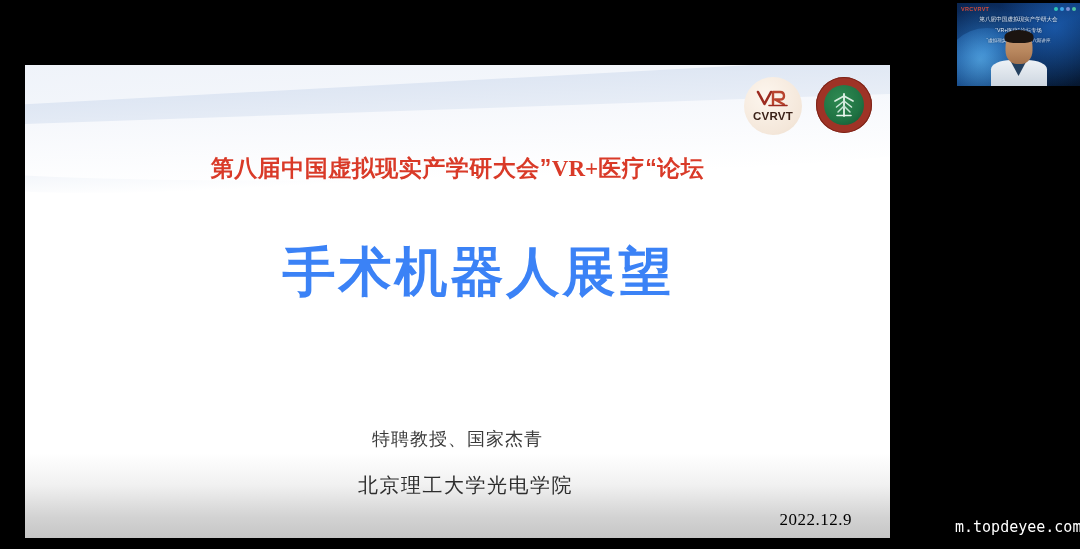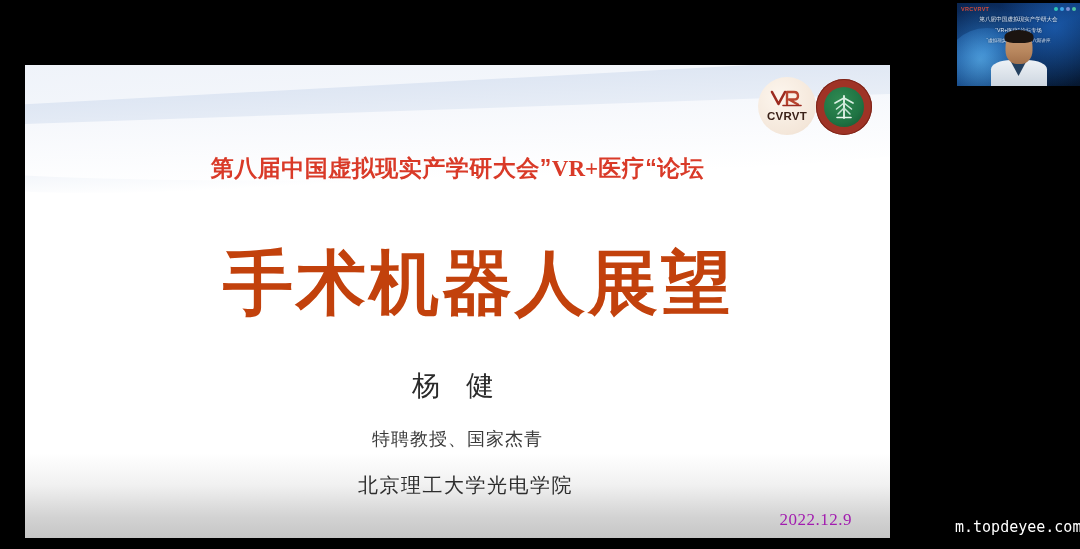--- a/index.html
+++ b/index.html
@@ -80,21 +80,22 @@
     height: 92px;
     background: linear-gradient(180deg, rgba(255,255,255,0) 0%, #ffffff 8%, #f1f1f1 42%, #d2d2d2 78%, #c6c6c6 100%);
   }
 
   
   .logo-row {
     position: absolute;
     right: 18px;
     top: 12px;
     display: flex;
-    align-items: flex-end;
+    align-items: flex-start;
+    gap: 14px;
   }
   .logo-cvrvt {
     width: 58px;
     height: 58px;
     border-radius: 50%;
     background: radial-gradient(circle at 38% 34%, #fdf6ee 0%, #f4e7da 70%, #ecdccb 100%);
     display: flex;
     flex-direction: column;
     align-items: center;
     justify-content: center;
@@ -149,23 +150,23 @@
     font-weight: 700;
     letter-spacing: 0;
   }
 
   #main-title {
     position: absolute;
     left: 0;
     right: 0;
     top: 172px;
     text-align: center;
-    font-size: 70px;
+    font-size: 53px;
     font-weight: 700;
-    color: #c2410c;
+    color: #3b82f6;
     letter-spacing: 3px;
     padding-left: 42px;
   }
 
   #speaker-name {
     position: absolute;
     left: 0;
     right: 0;
     top: 302px;
     text-align: center;
@@ -195,21 +196,21 @@
     font-size: 20px;
     color: #2e2e2e;
     letter-spacing: 1.5px;
   }
 
   #slide-date {
     position: absolute;
     right: 38px;
     bottom: 8px;
     font-size: 17px;
-    color: #a21caf;
+    color: #000000;
     font-family: "Liberation Serif", serif;
     letter-spacing: .5px;
   }
 
   
   #webcam-pip {
     position: absolute;
     left: 957px;
     top: 3px;
     width: 123px;
@@ -368,21 +369,20 @@
       </div>
 
     </div>
 
     <div id="forum-title">
       <span>第八届中国虚拟现实产学研大会”</span><span class="vr">VR+</span><span>医疗“论坛</span>
     </div>
 
     <div id="main-title">手术机器人展望</div>
 
-    <div id="speaker-name">杨 健</div>
 
     <div id="speaker-title">特聘教授、国家杰青</div>
 
     <div class="footer-band"></div>
 
     <div id="affiliation">北京理工大学光电学院</div>
 
     <div id="slide-date">2022.12.9</div>
 
   </div>

